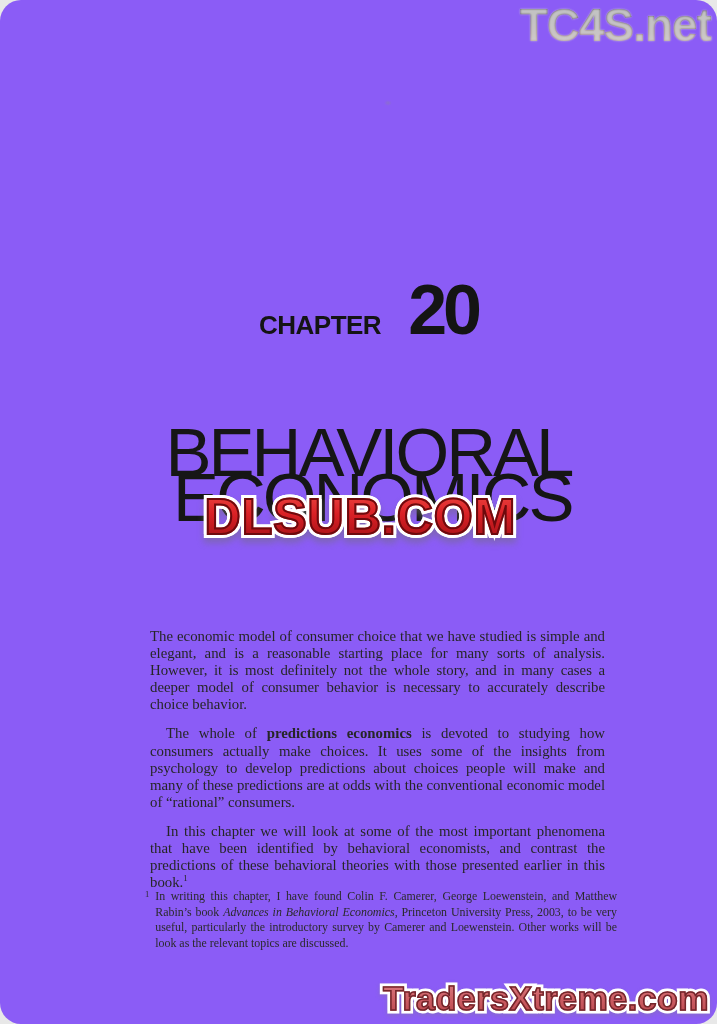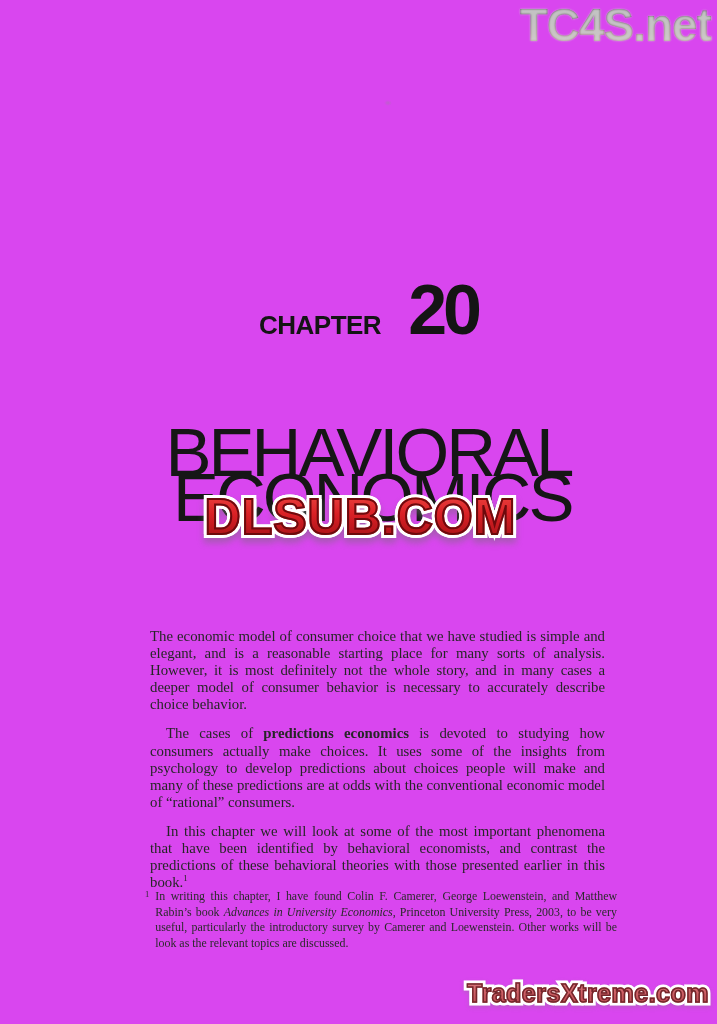--- a/index.html
+++ b/index.html
@@ -1,22 +1,23 @@
 <!DOCTYPE html>
 <html><head>
 <meta charset="utf-8">
 <style>
   html,body { margin:0; padding:0; background:#e8e8e8; }
   .page {
     position:relative;
     width:717px; height:1024px;
     margin:0 auto;
-    background:#d946ef;
+    background:#8b5cf6;
     overflow:hidden;
     font-family:"Liberation Serif", serif;
+    border-radius:21px;
   }
 
   
   .wm-top {
     position:absolute; top:2px; right:6px;
     font-family:"Liberation Sans", sans-serif;
     font-weight:bold; font-size:46px; letter-spacing:-1px;
     line-height:1; white-space:nowrap;
     color:#53403f;
     text-shadow:0 0 2px rgba(210,210,210,0.9);
@@ -114,21 +115,21 @@
     margin-right:6px;
   }
   .fn-text { flex:1; }
   .fn-text i { font-style:italic; }
 
   
   .wm-bottom {
     position:absolute; top:981px; right:8px;
     white-space:nowrap;
     font-family:"Liberation Sans", sans-serif;
-    font-weight:bold; font-size:25px; letter-spacing:0.5px; line-height:1;
+    font-weight:bold; font-size:34px; letter-spacing:0.5px; line-height:1;
     filter:drop-shadow(0 2px 2px rgba(130,130,130,0.35));
   }
   .wm-bottom .layer-back {
     position:absolute; left:0; top:0;
     color:#ffffff;
     -webkit-text-stroke:7px #ffffff;
     text-shadow:
       -2px -2px 0 #fff, 2px -2px 0 #fff, -2px 2px 0 #fff, 2px 2px 0 #fff,
       -3px 0 0 #fff, 3px 0 0 #fff, 0 -3px 0 #fff, 0 3px 0 #fff;
   }
@@ -164,27 +165,27 @@
     <div>ECONOMICS</div>
   </div>
 
   <div class="wm-mid">
     <span class="layer-back">DLSUB.COM</span>
     <span class="layer-front">DLSUB.COM</span>
   </div>
 
   <div class="body">
     <p>The economic model of consumer choice that we have studied is simple and elegant, and is a reasonable starting place for many sorts of analysis. However, it is most definitely not the whole story, and in many cases a deeper model of consumer behavior is necessary to accurately describe choice behavior.</p>
-    <p class="indent"><span>The cases of </span><b>predictions economics</b><span> is devoted to studying how consumers actually make choices. It uses some of the insights from psychology to develop predictions about choices people will make and many of these predictions are at odds with the conventional economic model of “rational” consumers.</span></p>
+    <p class="indent"><span>The whole of </span><b>predictions economics</b><span> is devoted to studying how consumers actually make choices. It uses some of the insights from psychology to develop predictions about choices people will make and many of these predictions are at odds with the conventional economic model of “rational” consumers.</span></p>
     <p class="indent"><span>In this chapter we will look at some of the most important phenomena that have been identified by behavioral economists, and contrast the predictions of these behavioral theories with those presented earlier in this book.</span><sup>1</sup></p>
   </div>
 
   <div class="footnote">
     <span class="fn-marker">1</span>
-    <div class="fn-text"><span>In writing this chapter, I have found Colin F. Camerer, George Loewenstein, and Matthew Rabin’s book </span><i>Advances in University Economics</i><span>, Princeton University Press, 2003, to be very useful, particularly the introductory survey by Camerer and Loewenstein. Other works will be look as the relevant topics are discussed.</span></div>
+    <div class="fn-text"><span>In writing this chapter, I have found Colin F. Camerer, George Loewenstein, and Matthew Rabin’s book </span><i>Advances in Behavioral Economics</i><span>, Princeton University Press, 2003, to be very useful, particularly the introductory survey by Camerer and Loewenstein. Other works will be look as the relevant topics are discussed.</span></div>
   </div>
 
   <div class="wm-bottom">
     <span class="layer-back">TradersXtreme.com</span>
     <span class="layer-front">TradersXtreme.com</span>
   </div>
 
 </div>
 
 </body></html>

